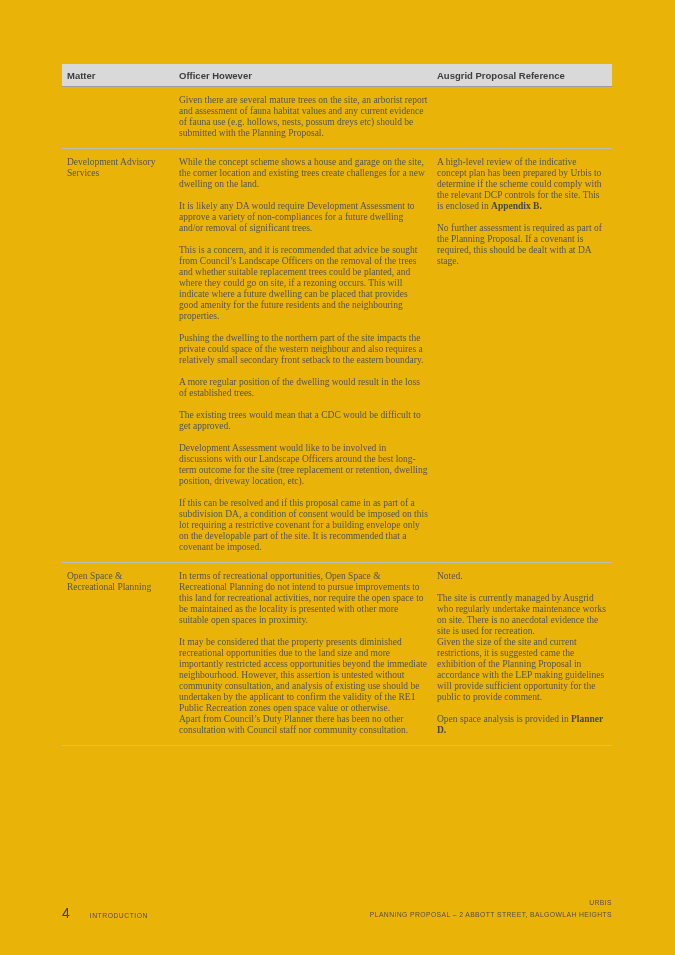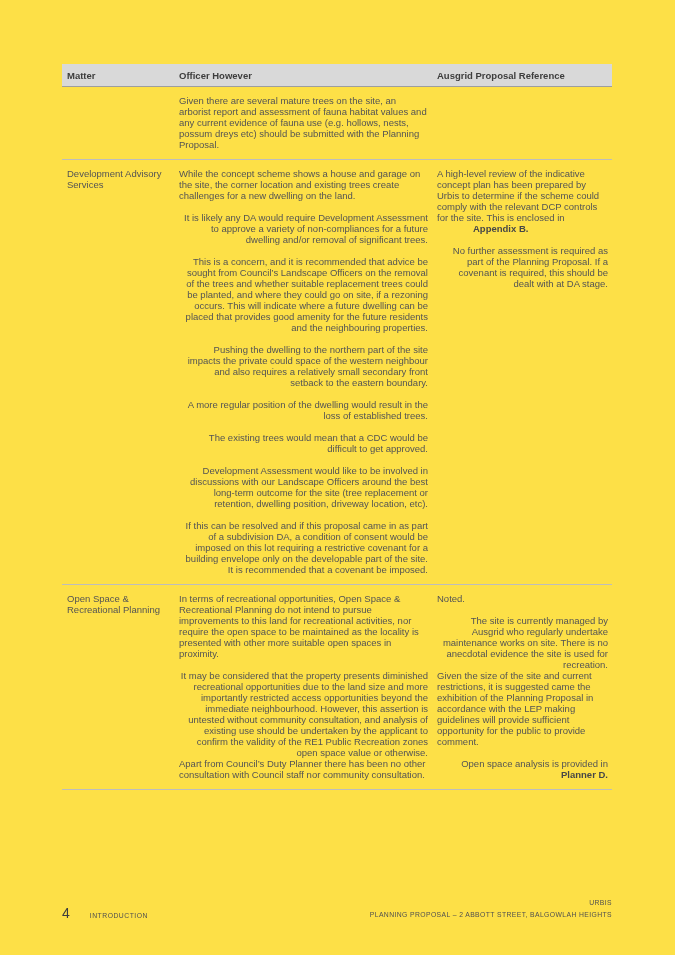--- a/index.html
+++ b/index.html
@@ -2,21 +2,21 @@
 <html><head>
 <meta charset="utf-8">
 <style>
   html, body { margin: 0; padding: 0; background: #ffffff; }
   body {
     width: 675px; height: 955px;
     font-family: "Liberation Sans", sans-serif;
     position: relative;
     overflow: hidden;
   }
-  .page { position: relative; width: 675px; height: 955px; background: #fde047; }
+  .page { position: relative; width: 675px; height: 955px; background: #eab308; }
 
   .doc-table {
     position: absolute; left: 62px; top: 64px;
     width: 550px;
     border-collapse: collapse;
     table-layout: fixed;
   }
   .col-matter  { width: 112px; }
   .col-officer { width: 258px; }
   .col-ref     { width: 180px; }
@@ -31,23 +31,23 @@
     padding: 6px 4px 5px 5px;
     border-bottom: 1px solid #9e9e9e;
   }
   td {
     vertical-align: top;
     font-size: 9.5px; line-height: 11px;
     color: #545454;
     padding: 8px 4px 9px 5px;
     border-bottom: 1px solid #bdbdbd;
   }
-  td p { margin: 0; }
-  td p.gap { margin-top: 11px; text-align: right; }
-  td strong { font-weight: bold; color: #474747; margin-left: 36px; }
+  td p { margin: 0; font-family: Liberation Serif, serif; }
+  td p.gap { margin-top: 11px; }
+  td strong { font-weight: bold; color: #474747; }
 
   .footer {
     position: absolute; left: 62px; top: 897px;
     width: 550px;
     display: flex; justify-content: space-between; align-items: flex-end;
   }
   .footer-left { display: flex; align-items: baseline; }
   .page-num { font-size: 14px; color: #3d3d3d; }
   .section-label {
     margin-left: 20px;

